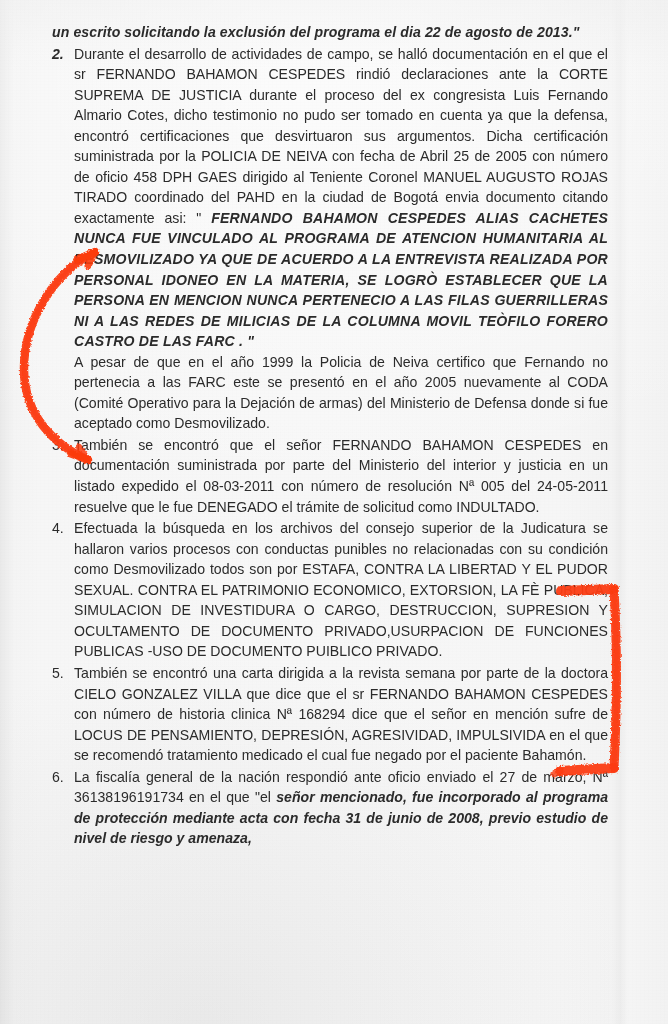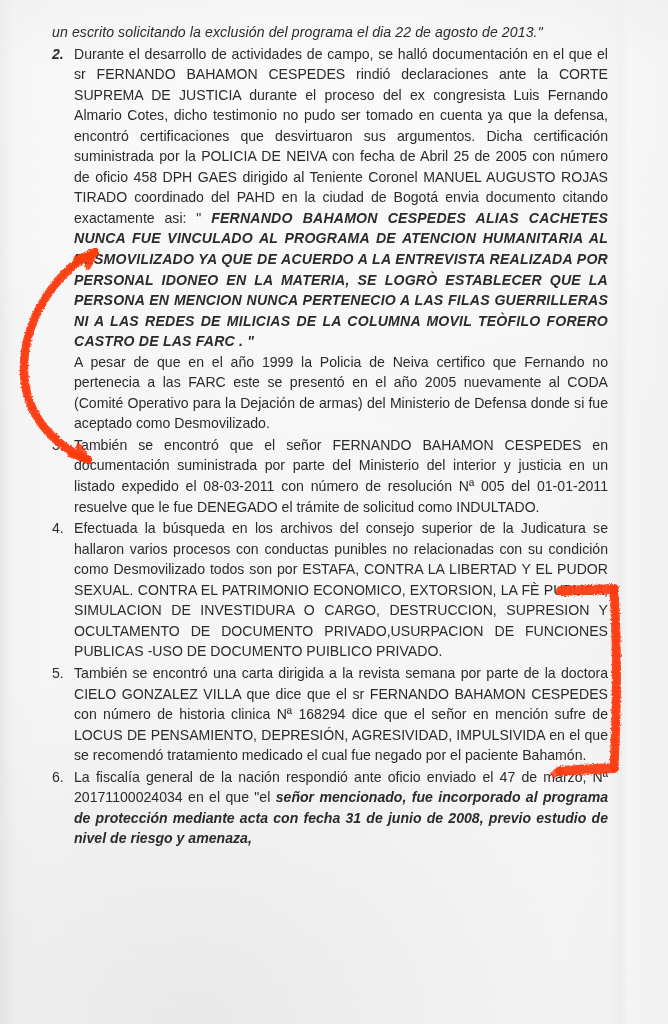--- a/index.html
+++ b/index.html
@@ -58,21 +58,21 @@
   }
   .para {
     display: block;
     position: relative;
     text-align: justify;
     text-justify: inter-word;
     margin: 0;
   }
   
   .quote-lead {
-    font-weight: normal;
+    font-weight: bold;
     font-style: italic;
     letter-spacing: .1px;
     margin-bottom: 1px;
   }
   
   .item {
     padding-left: 22px;
     margin-top: 1px;
   }
   .item > .marker {
@@ -133,27 +133,27 @@
   <div id="paper-noise"></div>
 
   <div id="doc-body">
 
     <p class="para quote-lead"><span class="txt">un escrito solicitando la exclusión del programa el dia 22 de agosto de 2013."</span></p>
 
     <p class="para item bold-marker"><span class="marker">2.</span><span class="txt">Durante el desarrollo de actividades de campo, se halló documentación en el que el sr FERNANDO BAHAMON CESPEDES rindió declaraciones ante la CORTE SUPREMA DE JUSTICIA durante el proceso del ex congresista Luis Fernando Almario Cotes, dicho testimonio no pudo ser tomado en cuenta ya que la defensa, encontró certificaciones que desvirtuaron sus argumentos. Dicha certificación suministrada por la POLICIA DE NEIVA con fecha de Abril 25 de 2005 con número de oficio 458 DPH GAES  dirigido al Teniente Coronel MANUEL AUGUSTO ROJAS TIRADO coordinado del PAHD en la ciudad de Bogotá envia documento citando exactamente asi: " </span><span class="quote-block">FERNANDO BAHAMON CESPEDES ALIAS CACHETES NUNCA FUE VINCULADO AL PROGRAMA DE ATENCION HUMANITARIA AL DESMOVILIZADO YA QUE DE ACUERDO A LA ENTREVISTA REALIZADA POR PERSONAL IDONEO EN LA MATERIA, SE LOGRÒ ESTABLECER QUE LA PERSONA EN MENCION NUNCA PERTENECIO A LAS FILAS GUERRILLERAS NI A LAS REDES DE MILICIAS DE LA COLUMNA MOVIL TEÒFILO FORERO CASTRO DE LAS FARC . "</span></p>
 
     <p class="para cont"><span class="txt">A pesar de que en el año 1999 la Policia de Neiva certifico que Fernando no pertenecia a las FARC este se presentó en el año 2005 nuevamente al CODA (Comité Operativo para la Dejación de armas) del Ministerio de Defensa donde si fue aceptado como Desmovilizado.</span></p>
 
-    <p class="para item"><span class="marker">3.</span><span class="txt">También se encontró que el señor FERNANDO BAHAMON CESPEDES en documentación suministrada por parte del Ministerio del interior y justicia en un listado expedido el 08-03-2011 con número de resolución Nª 005 del 01-01-2011 resuelve que le fue DENEGADO el trámite de solicitud como INDULTADO.</span></p>
+    <p class="para item"><span class="marker">3.</span><span class="txt">También se encontró que el señor FERNANDO BAHAMON CESPEDES en documentación suministrada por parte del Ministerio del interior y justicia en un listado expedido el 08-03-2011 con número de resolución Nª 005 del 24-05-2011 resuelve que le fue DENEGADO el trámite de solicitud como INDULTADO.</span></p>
 
     <p class="para item"><span class="marker">4.</span><span class="txt">Efectuada la búsqueda en los archivos del consejo superior de la Judicatura se hallaron varios procesos con conductas punibles no relacionadas con su condición como Desmovilizado    todos son por ESTAFA, CONTRA LA LIBERTAD Y EL PUDOR SEXUAL. CONTRA EL PATRIMONIO ECONOMICO, EXTORSION, LA FÈ PUBLICA, SIMULACION DE INVESTIDURA O CARGO, DESTRUCCION, SUPRESION Y OCULTAMENTO DE DOCUMENTO PRIVADO,USURPACION DE FUNCIONES PUBLICAS -USO DE DOCUMENTO PUIBLICO PRIVADO.</span></p>
 
     <p class="para item"><span class="marker">5.</span><span class="txt">También se encontró una carta dirigida a la revista semana por parte de la doctora CIELO GONZALEZ VILLA que dice que el sr  FERNANDO BAHAMON CESPEDES con número de historia clinica Nª 168294 dice que el señor en mención sufre de LOCUS DE PENSAMIENTO, DEPRESIÓN, AGRESIVIDAD, IMPULSIVIDA en el que se recomendó tratamiento medicado el cual fue negado por el paciente Bahamón.</span></p>
 
-    <p class="para item"><span class="marker">6.</span><span class="txt">La fiscalía general de la nación respondió ante oficio enviado el 47 de marzo, Nª 20171100024034 en el que "el </span><span class="bi">señor mencionado, fue incorporado al programa de protección mediante acta con fecha 31 de junio de 2008, previo estudio de nivel de riesgo y amenaza,</span></p>
+    <p class="para item"><span class="marker">6.</span><span class="txt">La fiscalía general de la nación respondió ante oficio enviado el 27 de marzo, Nª 36138196191734 en el que "el </span><span class="bi">señor mencionado, fue incorporado al programa de protección mediante acta con fecha 31 de junio de 2008, previo estudio de nivel de riesgo y amenaza,</span></p>
 
   </div>
 
   <svg id="annot-arc" class="annot ink" viewBox="0 0 120 230">
     <defs>
       <filter id="rough1" x="-30%" y="-30%" width="160%" height="160%">
         <feTurbulence type="fractalNoise" baseFrequency="0.55" numOctaves="3" seed="7" result="n"></feTurbulence>
         <feDisplacementMap in="SourceGraphic" in2="n" scale="3.2" xChannelSelector="R" yChannelSelector="G"></feDisplacementMap>
       </filter>
     </defs>

